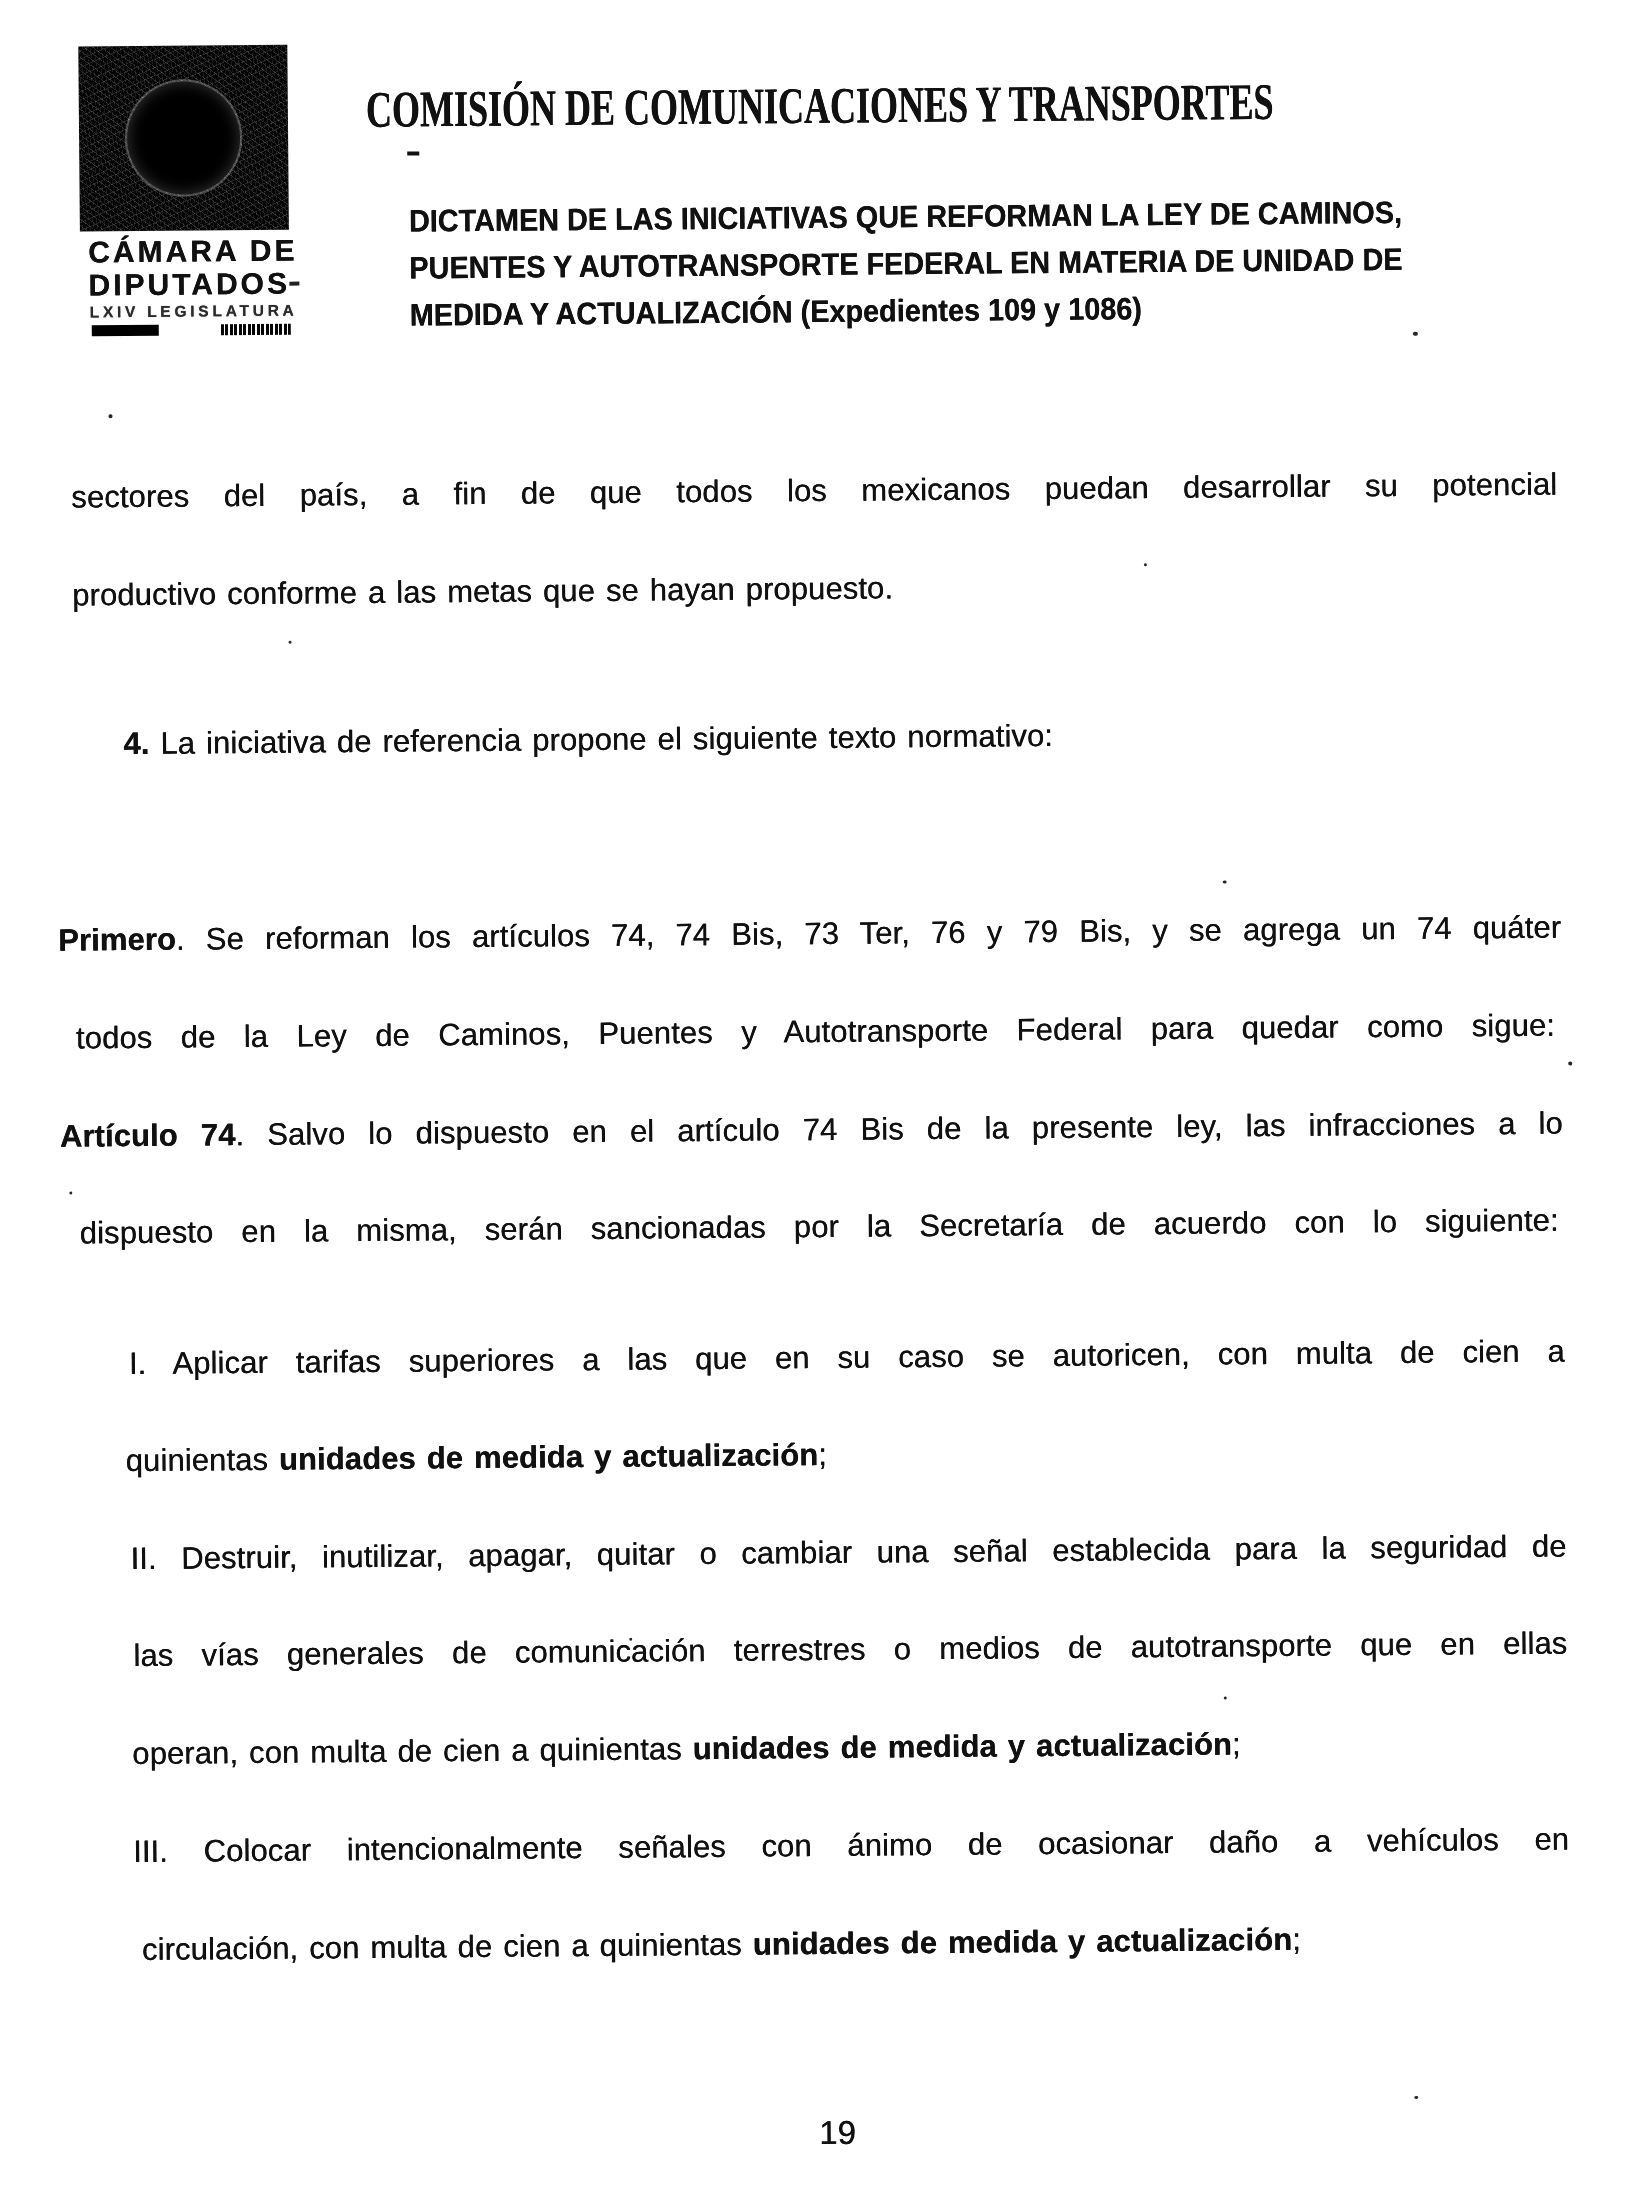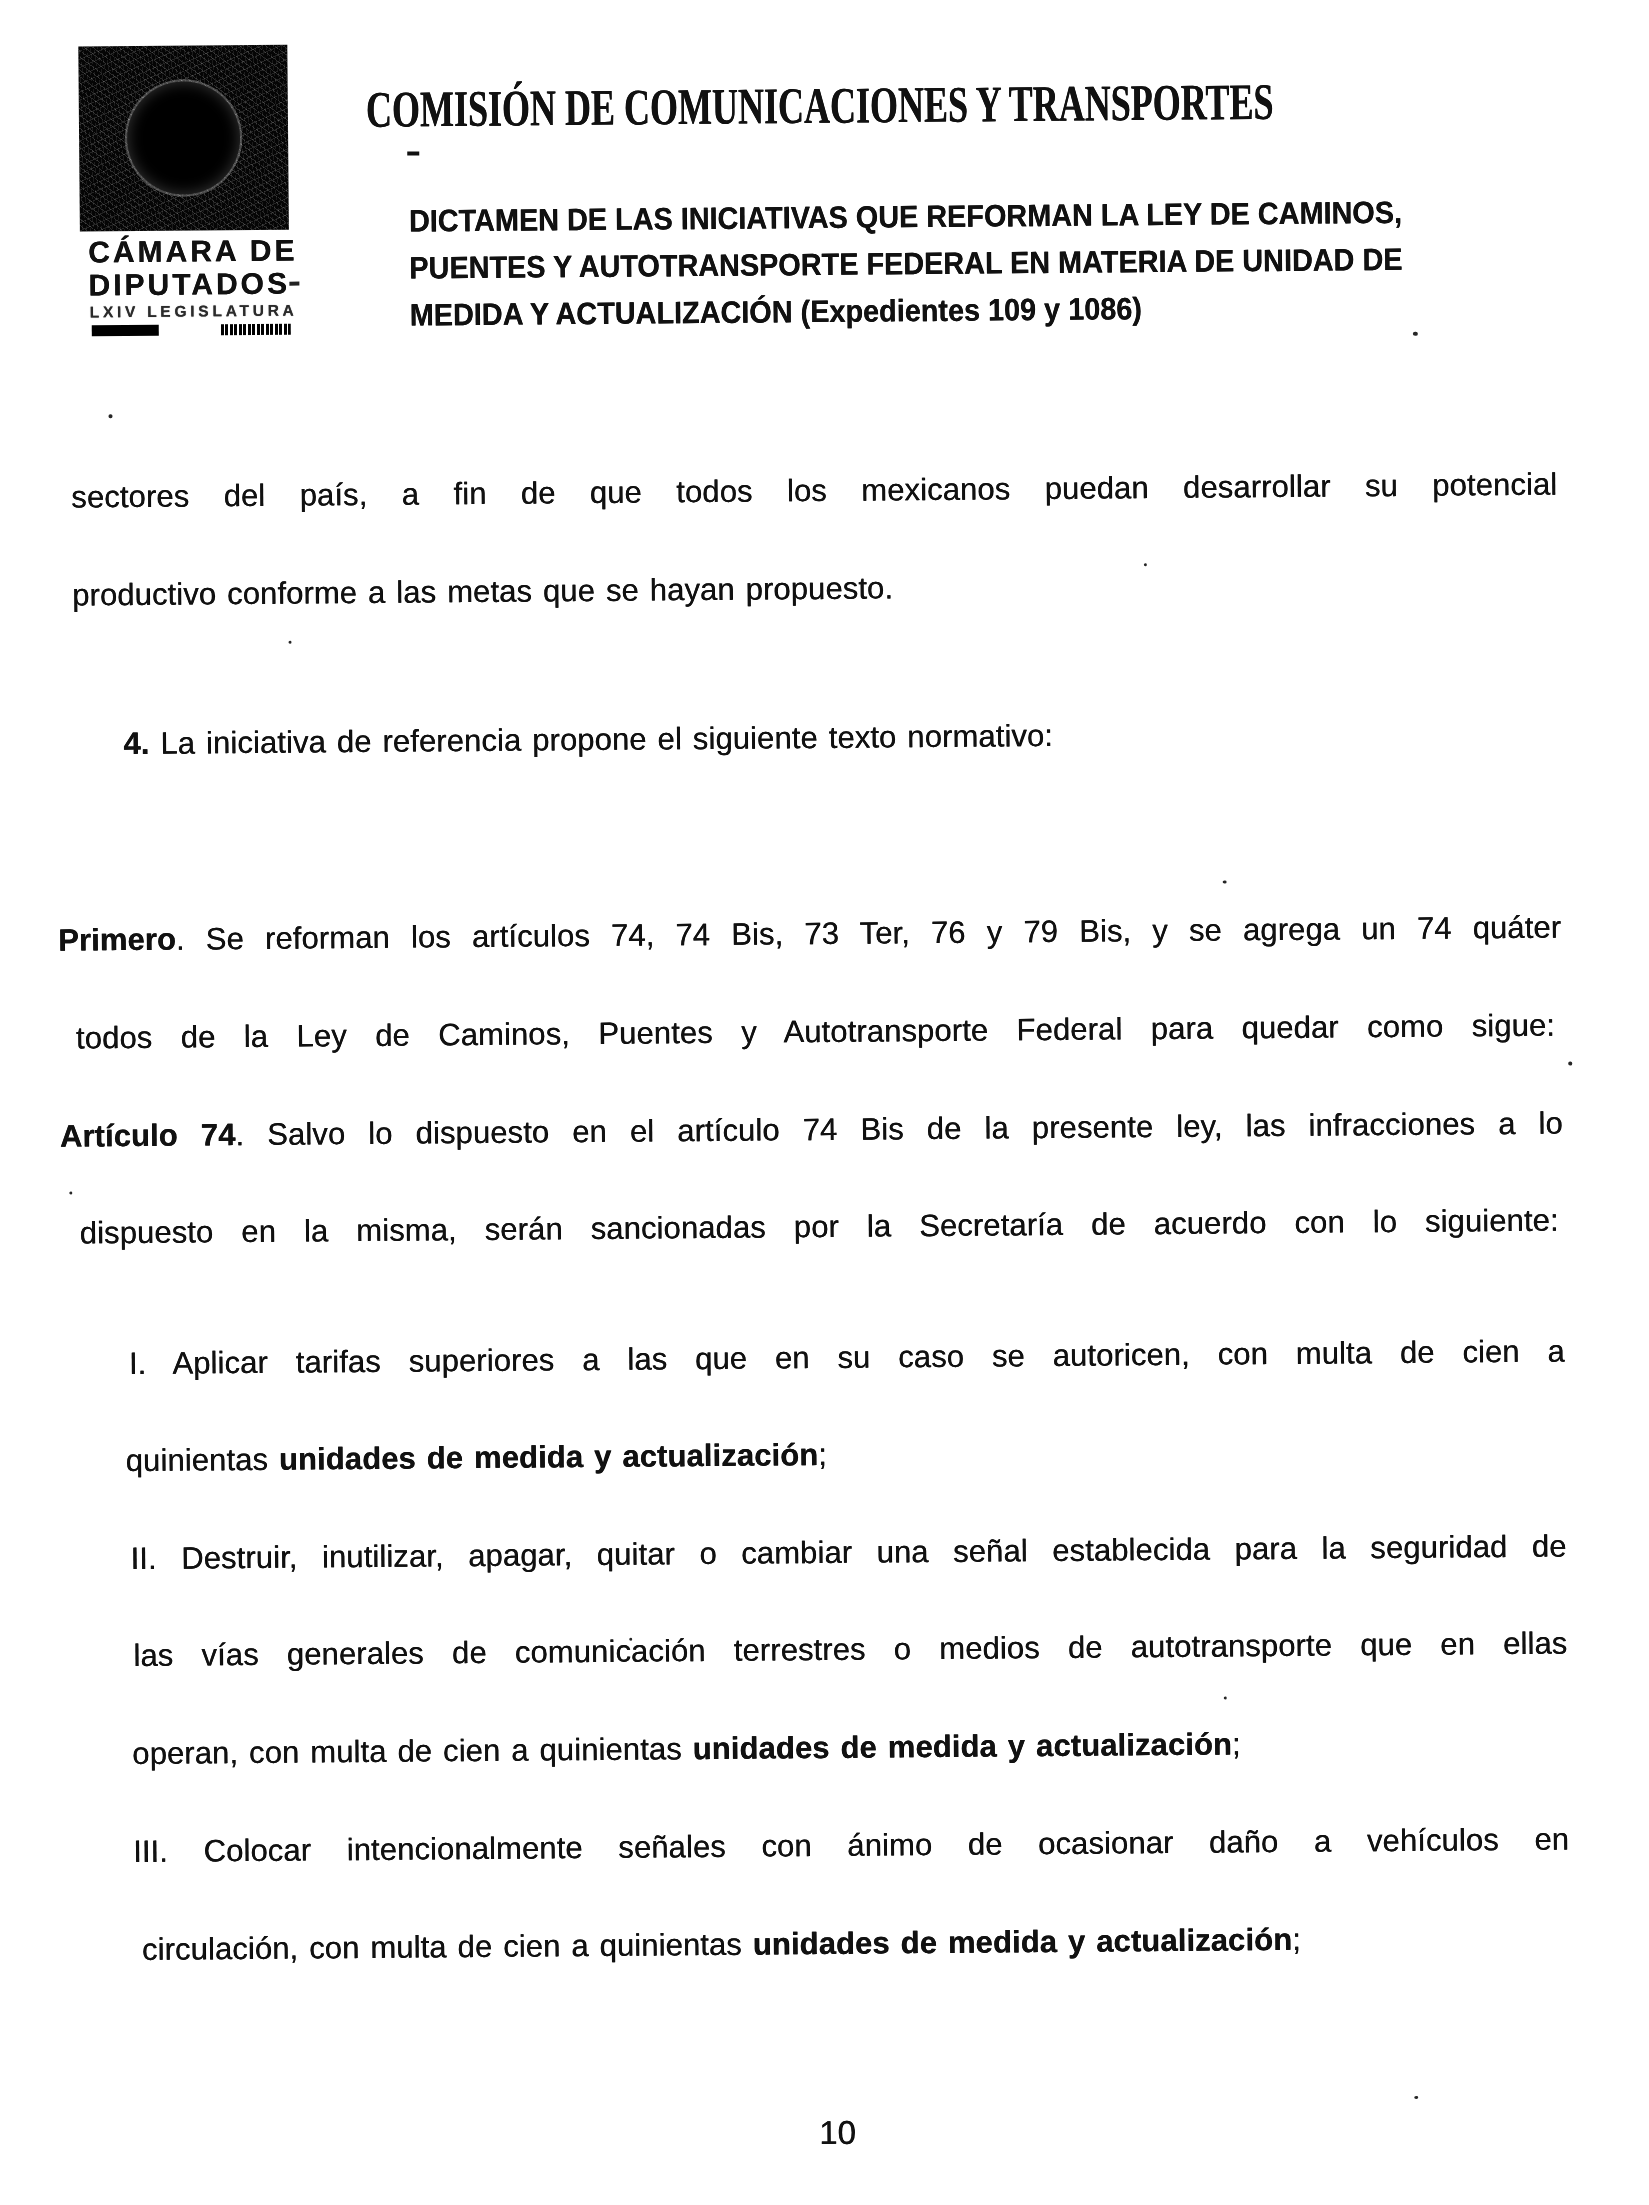--- a/index.html
+++ b/index.html
@@ -150,21 +150,21 @@
     <div class="bline nat" style="top:1730px;left:125px;">
       <span>operan, con multa de cien a quinientas </span><span class="b">unidades de medida y actualización</span><span>;</span>
     </div>
     <div class="bline just" style="top:1828px;left:125px;width:1436px;">
       <span>III. Colocar intencionalmente señales con ánimo de ocasionar daño a vehículos en</span>
     </div>
     <div class="bline nat" style="top:1926px;left:133px;">
       <span>circulación, con multa de cien a quinientas </span><span class="b">unidades de medida y actualización</span><span>;</span>
     </div>
 
-    <div class="pagenum">10</div>
+    <div class="pagenum">19</div>
 
     <div class="speck" style="left:1418px;top:337px;width:4.5px;height:3.7px;"></div>
     <div class="speck" style="left:113px;top:408px;width:3.7px;height:3.7px;"></div>
     <div class="speck" style="left:291px;top:636px;width:3px;height:3px;"></div>
     <div class="speck" style="left:1223px;top:884px;width:3.7px;height:3px;"></div>
     <div class="speck" style="left:1567px;top:1068px;width:3.7px;height:3.7px;"></div>
     <div class="speck" style="left:67px;top:1185px;width:3px;height:3px;"></div>
     <div class="speck" style="left:623px;top:1636px;width:3px;height:3px;"></div>
     <div class="speck" style="left:1217px;top:1700px;width:3px;height:3px;"></div>
     <div class="speck" style="left:1404px;top:2101px;width:3.7px;height:3px;"></div>

